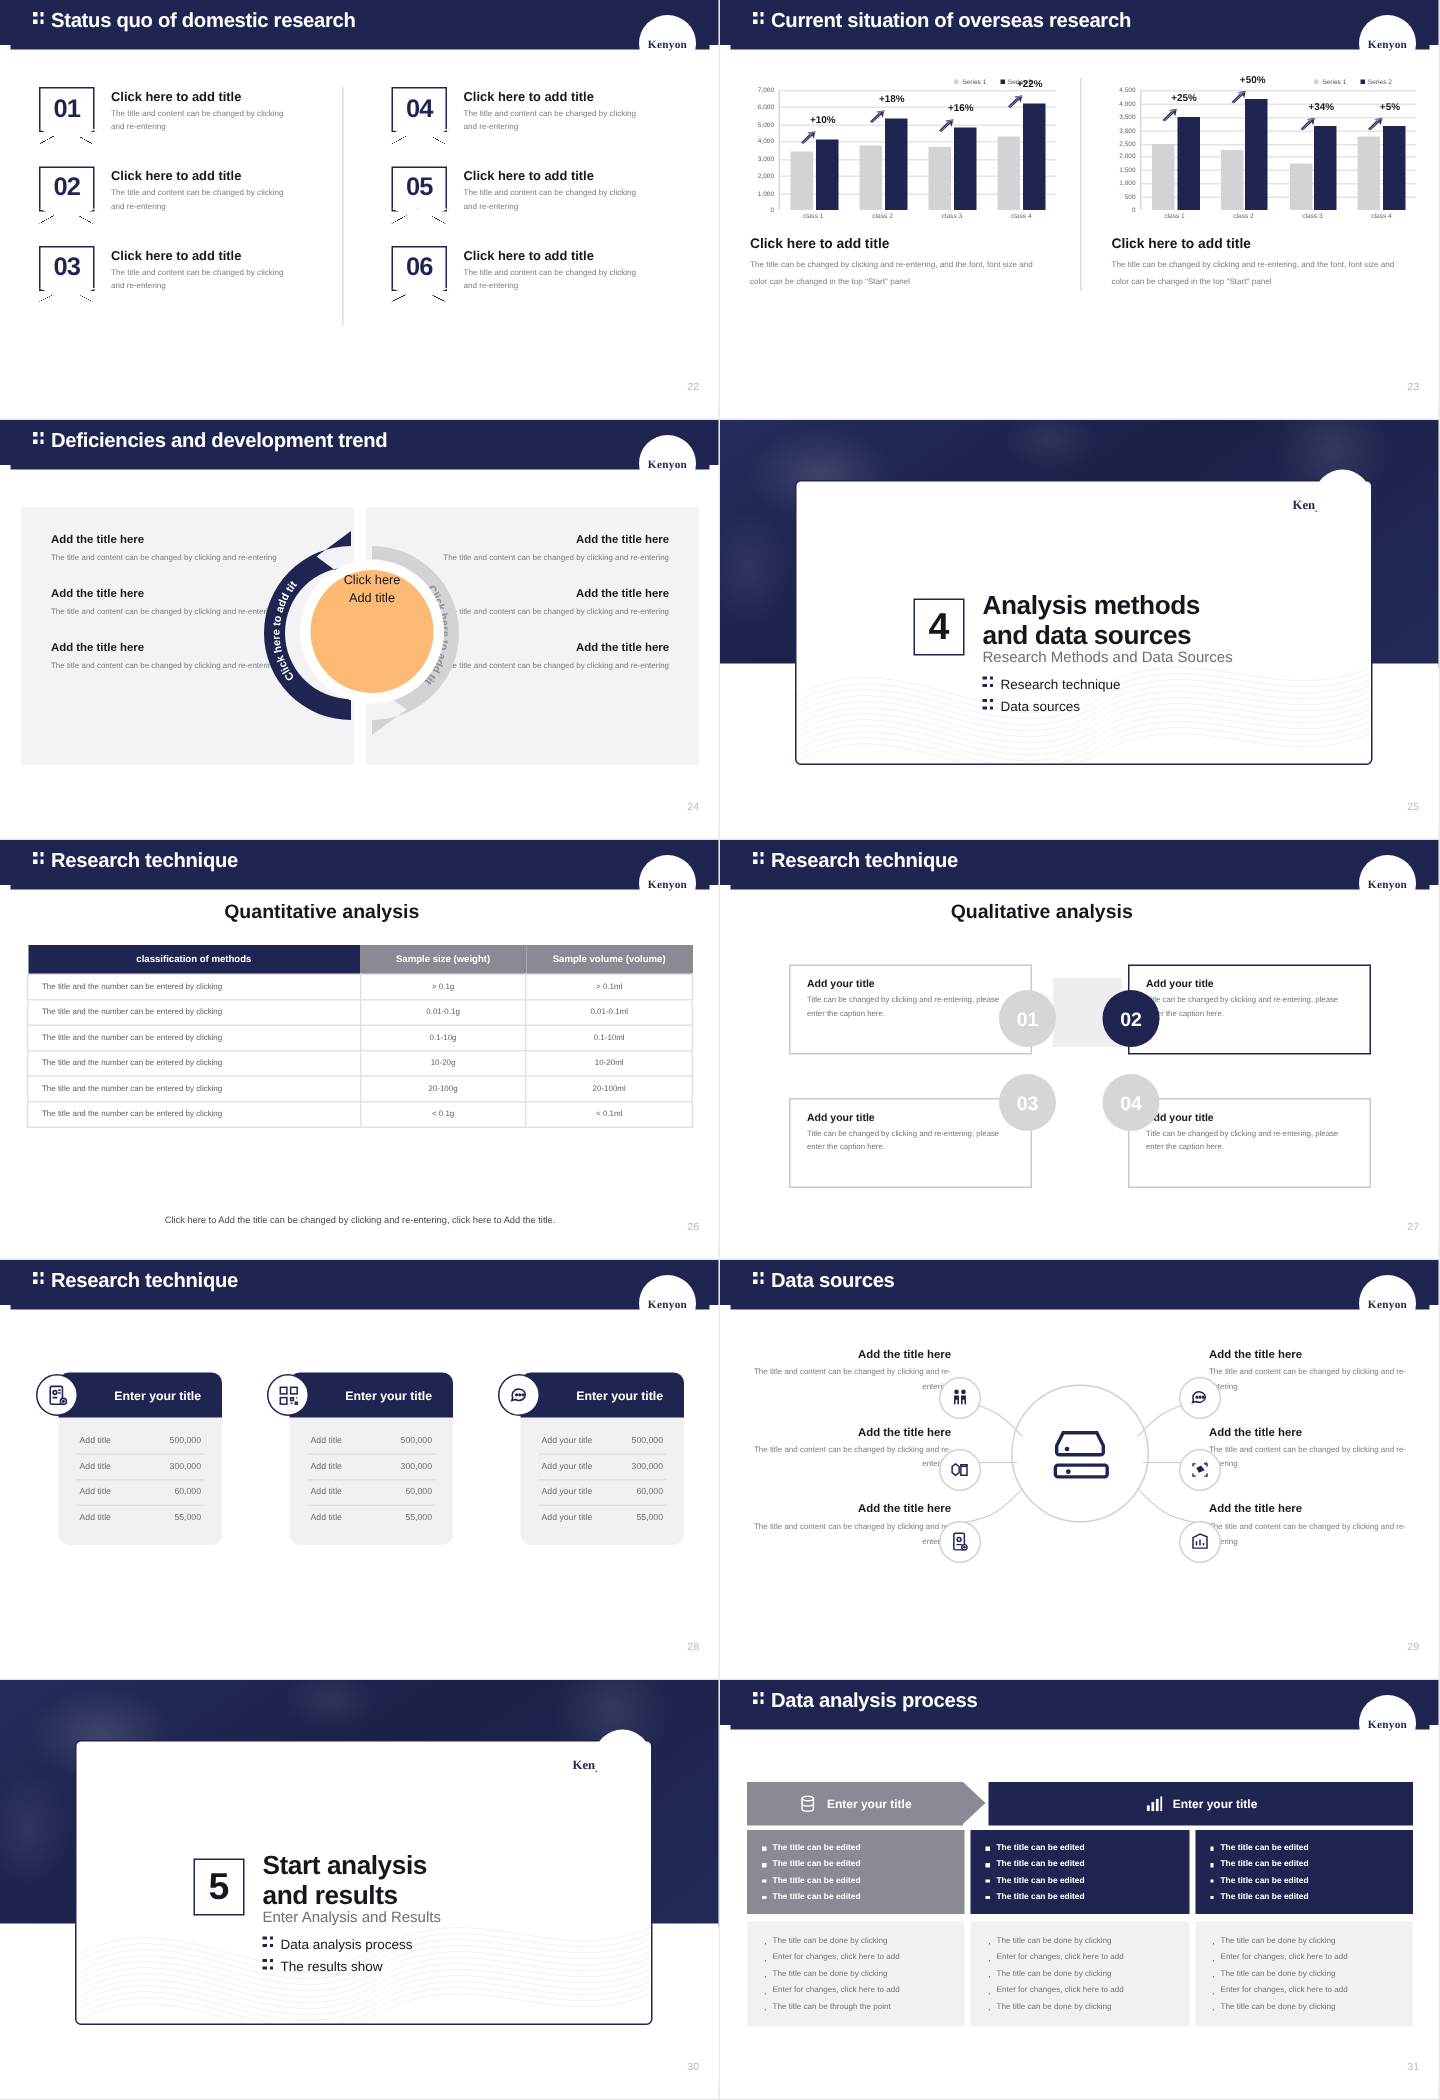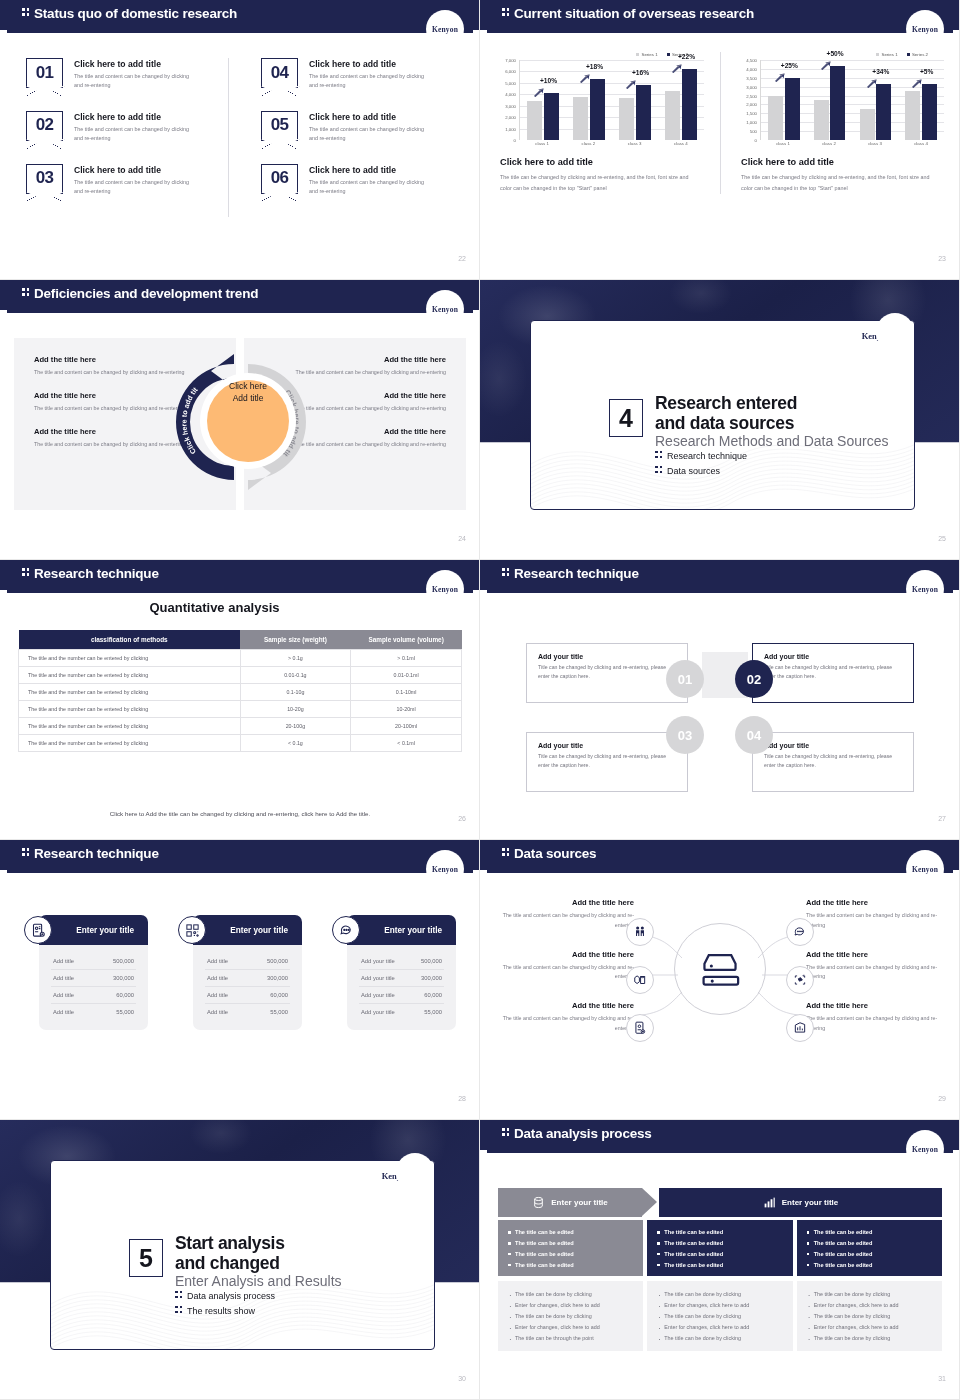--- a/index.html
+++ b/index.html
@@ -94,21 +94,21 @@
       radial-gradient(ellipse 40px 55px at 4% 60%, rgba(255,255,255,.07), transparent 70%); }
   .sec-notch { position:absolute; left:0; top:148px; width:480px; height:26px; background:#fff;
     clip-path:polygon(0 55%, 14% 55%, 17% 100%, 83% 100%, 86% 55%, 100% 55%, 100% 100%, 0 100%); }
   .sec-card { position:absolute; left:50px; top:40px; width:385px; height:190px; background:#fff; border:1px solid #1f2450; border-radius:4px; overflow:hidden; }
   .sec-card-wave { position:absolute; left:0; bottom:0; width:385px; height:105px; opacity:.5; }
   .sec-logo { position:absolute; right:24px; top:10px; font-family:"Liberation Serif", serif; font-size:8.5px; color:#1f2450; font-weight:bold; }
   .sec-num { position:absolute; left:78px; top:78px; width:34px; height:38px; border:1.4px solid #1f2450; display:flex; align-items:center; justify-content:center; }
   .sec-num span { font-size:25px; font-weight:bold; color:#15161e; line-height:1; }
   .sec-ttl { position:absolute; left:124px; top:72px; }
   .sec-ttl h2 { font-size:17.5px; font-weight:bold; color:#15161e; line-height:1.17; letter-spacing:-0.3px; }
-  .sec-sub { position:absolute; left:124px; top:112px; font-size:14px; color:#6d6d78; }
+  .sec-sub { position:absolute; left:124px; top:112px; font-size:10px; color:#6d6d78; }
   .sec-list { position:absolute; left:124px; top:130px; }
   .sec-list div { font-size:9px; color:#15161e; margin-bottom:5px; }
 
   
   .sub-title { position:absolute; top:40px; left:0; width:429px; text-align:center; font-size:13px; font-weight:bold; color:#15161e; }
   table.qt { position:absolute; left:18px; top:70px; width:444px; border-collapse:collapse; }
   table.qt th { font-size:6.4px; font-weight:bold; color:#fff; padding:6px 2px; text-align:center; }
   table.qt th.c0 { background:#1f2450; }
   table.qt th.cg { background:#8a8a94; }
   table.qt td { font-size:5.3px; color:#5c5c66; padding:5px 6px; border:0.6px solid #e2e2e6; text-align:center; }
@@ -495,21 +495,21 @@
             <path d="M0 96 C70 56,130 131,200 91 C265 54,320 106,385 76"></path>
             <path d="M0 100 C70 60,130 135,200 95 C265 58,320 110,385 80"></path>
             <path d="M0 104 C70 64,130 139,200 99 C265 62,320 114,385 84"></path>
           </g>
         </svg>
         <div class="sec-logo">Kenyon</div>
         <div class="sec-num">
               <span>4</span>
             </div>
         <div class="sec-ttl">
-          <h2><span>Research entered</span><br><span>and data sources</span></h2>
+          <h2><span>Analysis methods</span><br><span>and data sources</span></h2>
         </div>
         <div class="sec-sub">Research Methods and Data Sources</div>
         <div class="sec-list">
           <div><span class="dots2 dk"><i></i><i></i><i></i><i></i></span><span>Research technique</span></div>
           <div><span class="dots2 dk"><i></i><i></i><i></i><i></i></span><span>Data sources</span></div>
         </div>
       </div>
     </div>
     <div class="pagenum">25</div>
   </div>
@@ -575,20 +575,21 @@
   <div class="slide">
       <div class="slide-inner">
     <div class="hdr"></div>
     <div class="hdr-underline"></div>
     <div class="hdr-title">
       <span class="dots2"><i></i><i></i><i></i><i></i></span><span>Research technique</span>
     </div>
     <div class="logo">
           <span>Kenyon</span>
         </div>
+    <div class="sub-title">Qualitative analysis</div>
 
     <div class="qsquare"></div>
     <div class="qbox" style="left:46px;top:83px;">
       <h5>Add your title</h5>
       <p>Title can be changed by clicking and re-entering, please enter the caption here.</p>
     </div>
     <div class="qbox active" style="right:46px;top:83px;">
       <h5>Add your title</h5>
       <p>Title can be changed by clicking and re-entering, please enter the caption here.</p>
     </div>
@@ -855,21 +856,21 @@
             <path d="M0 96 C70 56,130 131,200 91 C265 54,320 106,385 76"></path>
             <path d="M0 100 C70 60,130 135,200 95 C265 58,320 110,385 80"></path>
             <path d="M0 104 C70 64,130 139,200 99 C265 62,320 114,385 84"></path>
           </g>
         </svg>
         <div class="sec-logo">Kenyon</div>
         <div class="sec-num">
               <span>5</span>
             </div>
         <div class="sec-ttl">
-          <h2><span>Start analysis</span><br><span>and changed</span></h2>
+          <h2><span>Start analysis</span><br><span>and results</span></h2>
         </div>
         <div class="sec-sub">Enter Analysis and Results</div>
         <div class="sec-list">
           <div><span class="dots2 dk"><i></i><i></i><i></i><i></i></span><span>Data analysis process</span></div>
           <div><span class="dots2 dk"><i></i><i></i><i></i><i></i></span><span>The results show</span></div>
         </div>
       </div>
     </div>
     <div class="pagenum">30</div>
   </div>

